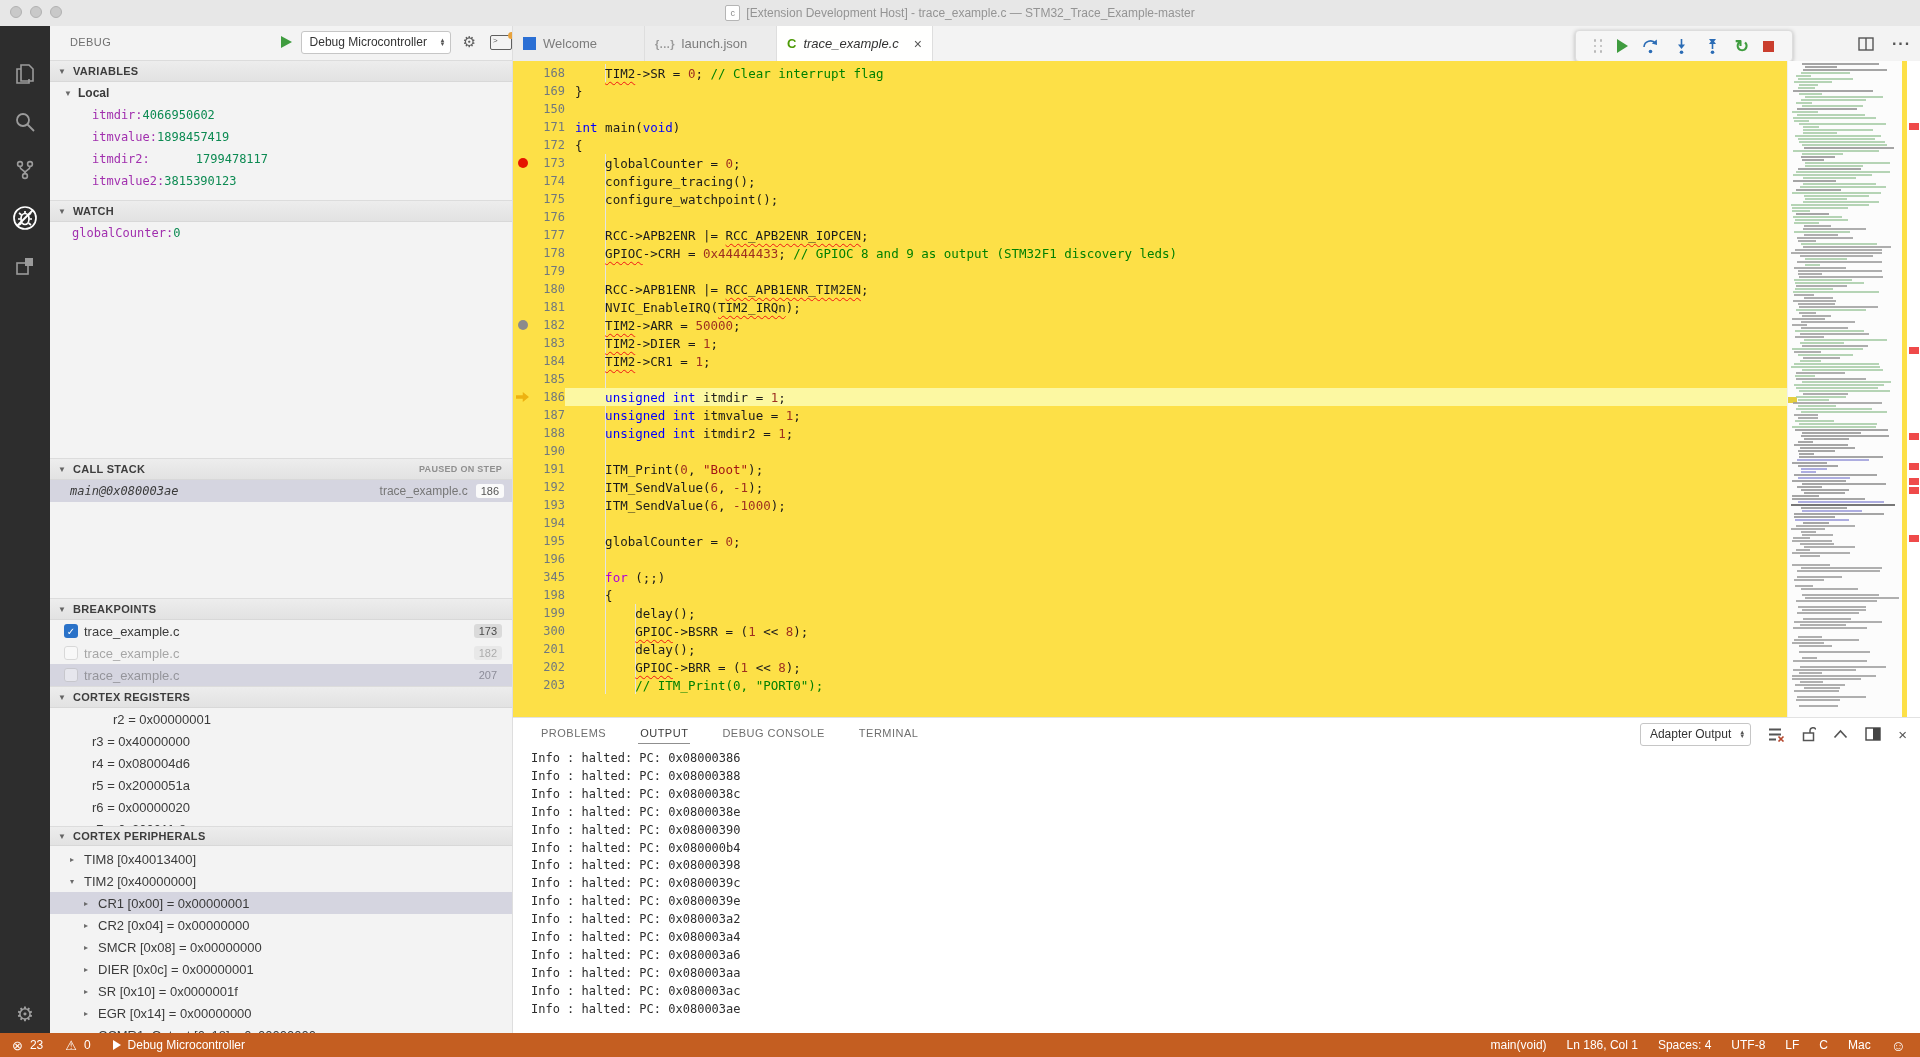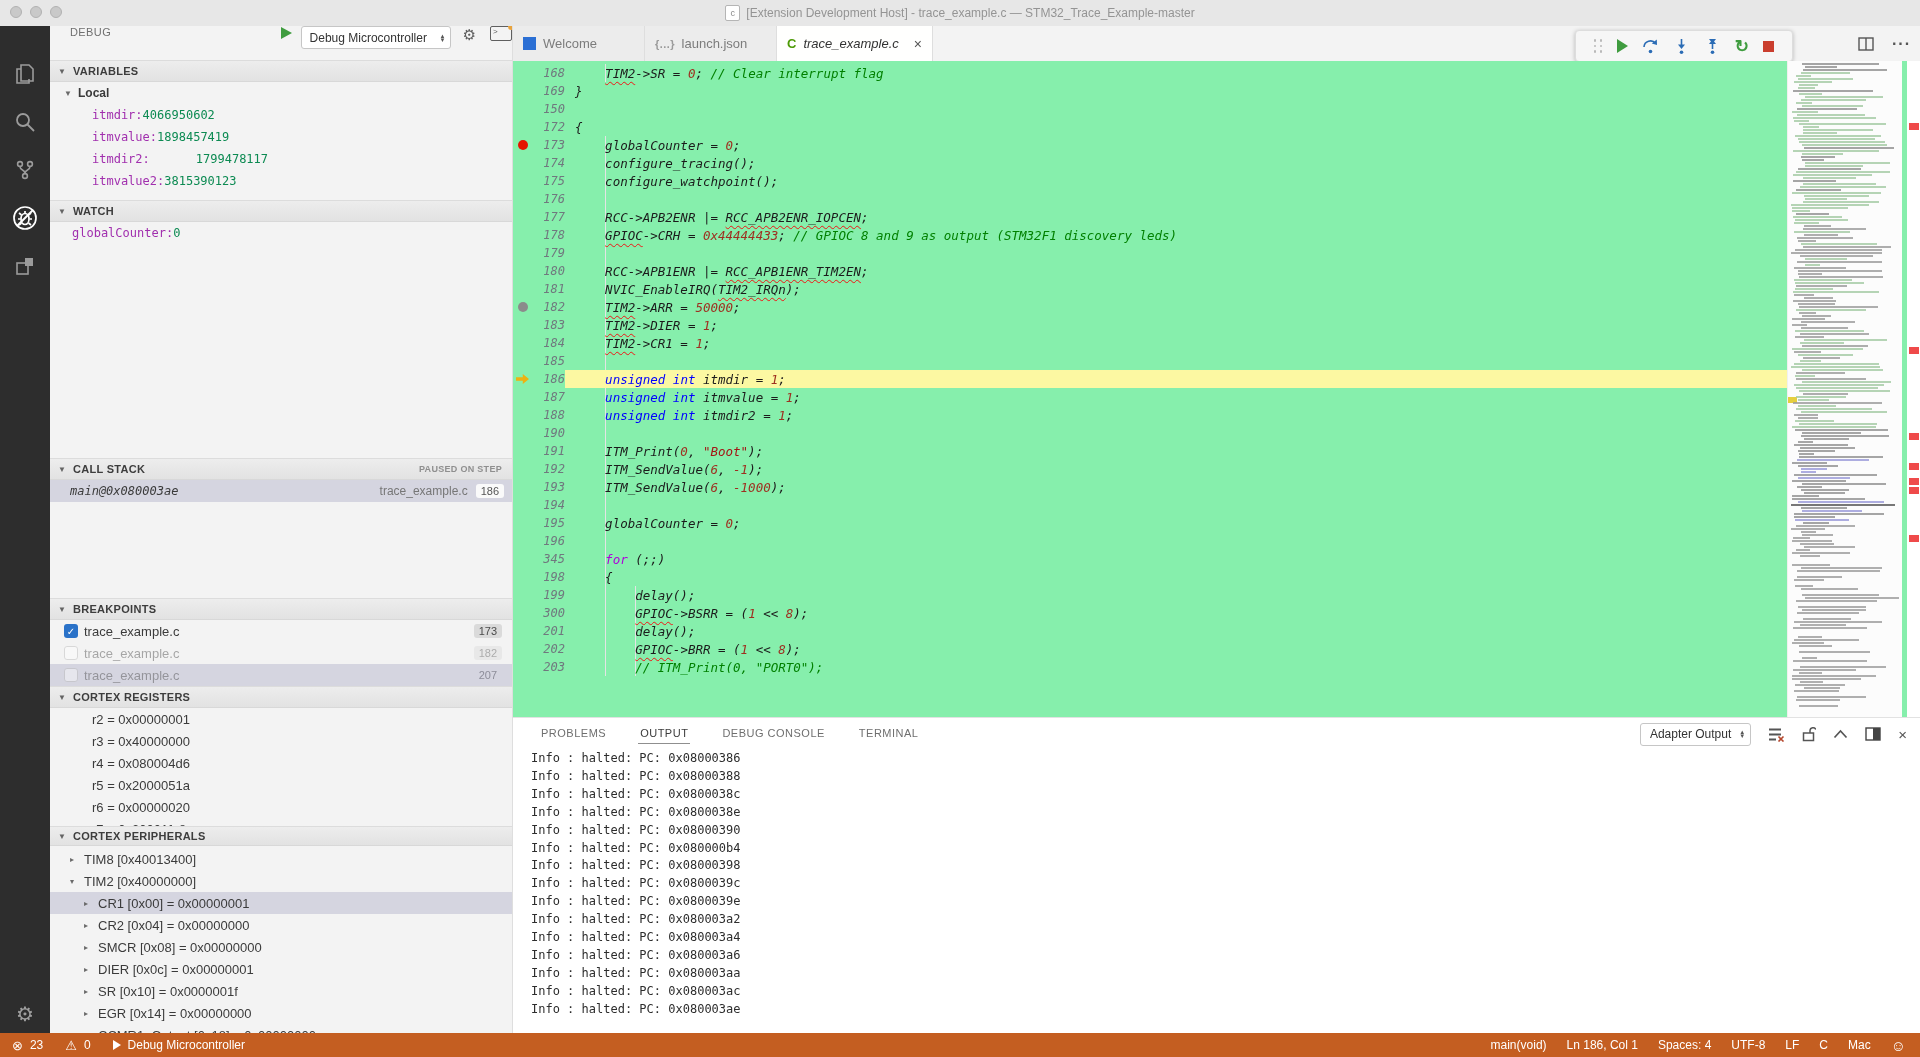--- a/index.html
+++ b/index.html
@@ -14,21 +14,21 @@
   .doc-ico{width:13px;height:14px;border:1px solid #b5b5b5;border-radius:2px;background:#fff;
            font-size:9px;color:#8a8a8a;display:flex;align-items:center;justify-content:center;}
   
   #activitybar{position:absolute;left:0;top:26px;width:50px;height:1007px;background:#2d2d2d;}
   .act-ico{position:absolute;left:0;width:50px;height:44px;display:flex;align-items:center;justify-content:center;color:#9b9b9b;}
   .act-ico.active{color:#ffffff;}
   .act-ico svg{display:block;}
   #act-gear{position:absolute;left:0;width:50px;top:968px;height:40px;display:flex;align-items:center;justify-content:center;color:#9e9e9e;font-size:20px;}
   
   #sidebar{position:absolute;left:50px;top:26px;width:462px;height:1007px;background:#f3f3f3;overflow:hidden;}
-  #debug-toolbar{position:absolute;left:0;top:0;width:462px;height:32px;display:flex;align-items:flex-start;}
+  #debug-toolbar{position:absolute;left:0;top:0;width:462px;height:32px;display:flex;align-items:center;}
   #debug-title{font-size:11px;color:#6f6f6f;letter-spacing:.4px;margin-left:20px;flex:0 0 auto;}
   #start-btn{margin-left:auto;width:14px;height:14px;color:#3f9c3f;flex:0 0 auto;}
   #config-select{margin-left:8px;width:136px;height:21px;background:#fff;border:1px solid #c6c6c6;border-radius:3px;
        font-size:12px;color:#333;display:flex;align-items:center;padding:0 4px 0 8px;justify-content:space-between;}
   .updown{display:inline-flex;flex-direction:column;line-height:4px;font-size:6px;color:#555;}
   #sb-gear{margin-left:12px;font-size:15px;color:#5f5f5f;}
   #console-ico{margin-left:14px;width:18px;height:13px;border:1.4px solid #5f5f5f;border-radius:2px;position:relative;font-size:8px;color:#5f5f5f;padding-left:2px;}
   #console-ico::after{content:"";position:absolute;right:-4px;top:-4px;width:7px;height:7px;border-radius:50%;background:#e8a33d;}
   .sect{position:absolute;left:0;width:462px;}
   .sect-hdr{height:22px;background:linear-gradient(#ededed,#e2e2e2);border-top:1px solid #dcdcdc;border-bottom:1px solid #d8d8d8;
@@ -64,21 +64,21 @@
   .ico-vsc{width:13px;height:13px;background:#2b6fd4;clip-path:polygon(72% 0,100% 12%,100% 88%,72% 100%,18% 58%,4% 72%,0 66%,0 34%,4 28%,18% 42%);}
   #tab-actions{position:absolute;right:10px;top:0;height:35px;display:flex;align-items:center;gap:18px;color:#555;}
   #dbg-float{position:absolute;left:1062px;top:4px;width:208px;height:30px;background:#f6f6f6;border:1px solid #ddd;border-radius:4px;
              box-shadow:0 1px 4px rgba(0,0,0,.25);display:flex;align-items:center;justify-content:space-evenly;padding:0 4px;}
   .dots{display:grid;grid-template-columns:3px 3px;grid-gap:3px;}
   .dots i{width:2.5px;height:2.5px;border-radius:50%;background:#b9b9b9;}
   .play-tri{width:0;height:0;border-left:11px solid #3f9c3f;border-top:7px solid transparent;border-bottom:7px solid transparent;}
   .restart{color:#3f9c3f;font-size:17px;font-weight:bold;line-height:1;}
   .stopsq{width:11px;height:11px;background:#ca3e2e;}
   
-  #codearea{position:absolute;left:0;top:35px;width:1408px;height:656px;background:#86efac;overflow:hidden;font-style:italic;}
+  #codearea{position:absolute;left:0;top:35px;width:1408px;height:656px;background:#fde047;overflow:hidden;}
   #code-lines{position:absolute;left:0;top:3px;width:1274px;}
   .cl{position:relative;height:18px;display:flex;align-items:center;}
   .cur-bg{position:absolute;left:52px;right:0;top:0;bottom:0;background:#fcf8a2;}
   .glyph{width:22px;height:18px;position:relative;flex:0 0 auto;z-index:1;}
   .bp{position:absolute;left:5px;top:4px;width:10px;height:10px;border-radius:50%;}
   .bp.red{background:#e51400;}
   .bp.gray{background:#8b8b8b;}
   .cur-arrow{position:absolute;left:3px;top:4px;width:13px;height:10px;background:#edb211;
              clip-path:polygon(0 32%,52% 32%,52% 0,100% 50%,52% 100%,52% 68%,0 68%);}
   .lnum{width:30px;text-align:right;font-family:"DejaVu Sans Mono",monospace;font-size:12px;color:#70787e;flex:0 0 auto;z-index:1;}
@@ -259,21 +259,21 @@
           </div>
         </div>
     </div>
 
     <div class="sect" style="top:660px">
       <div class="sect-hdr">
         <span class="tw">▼</span>
         <span>CORTEX REGISTERS</span>
       </div>
       <div id="reg-rows">
-          <div class="row" style="padding-left: 42px;">r2 = 0x00000001</div>
+          <div class="row" style="padding-left: 63px;">r2 = 0x00000001</div>
           <div class="row" style="padding-left: 42px;">r3 = 0x40000000</div>
           <div class="row" style="padding-left: 42px;">r4 = 0x080004d6</div>
           <div class="row" style="padding-left: 42px;">r5 = 0x2000051a</div>
           <div class="row" style="padding-left: 42px;">r6 = 0x00000020</div>
           <div class="row" style="padding-left: 42px;">r7 = 0x20001fe8</div>
         </div>
     </div>
 
     <div class="sect" style="top:800px">
       <div class="sect-hdr" style="height:20px">
@@ -383,20 +383,25 @@
           </div>
           <div class="cl">
             <div class="glyph"></div>
             <div class="lnum">169</div>
             <div class="codetx"><span class="t-p">}</span></div>
           </div>
           <div class="cl">
             <div class="glyph"></div>
             <div class="lnum">150</div>
             <div class="codetx"></div>
+          </div>
+          <div class="cl">
+            <div class="glyph"></div>
+            <div class="lnum">171</div>
+            <div class="codetx"><span class="t-k">int</span><span class="t-p"> main(</span><span class="t-k">void</span><span class="t-p">)</span></div>
           </div>
           <div class="cl">
             <div class="glyph"></div>
             <div class="lnum">172</div>
             <div class="codetx"><span class="t-p">{</span></div>
           </div>
           <div class="cl g1">
             <div class="glyph">
               <div class="bp red"></div>
             </div>

